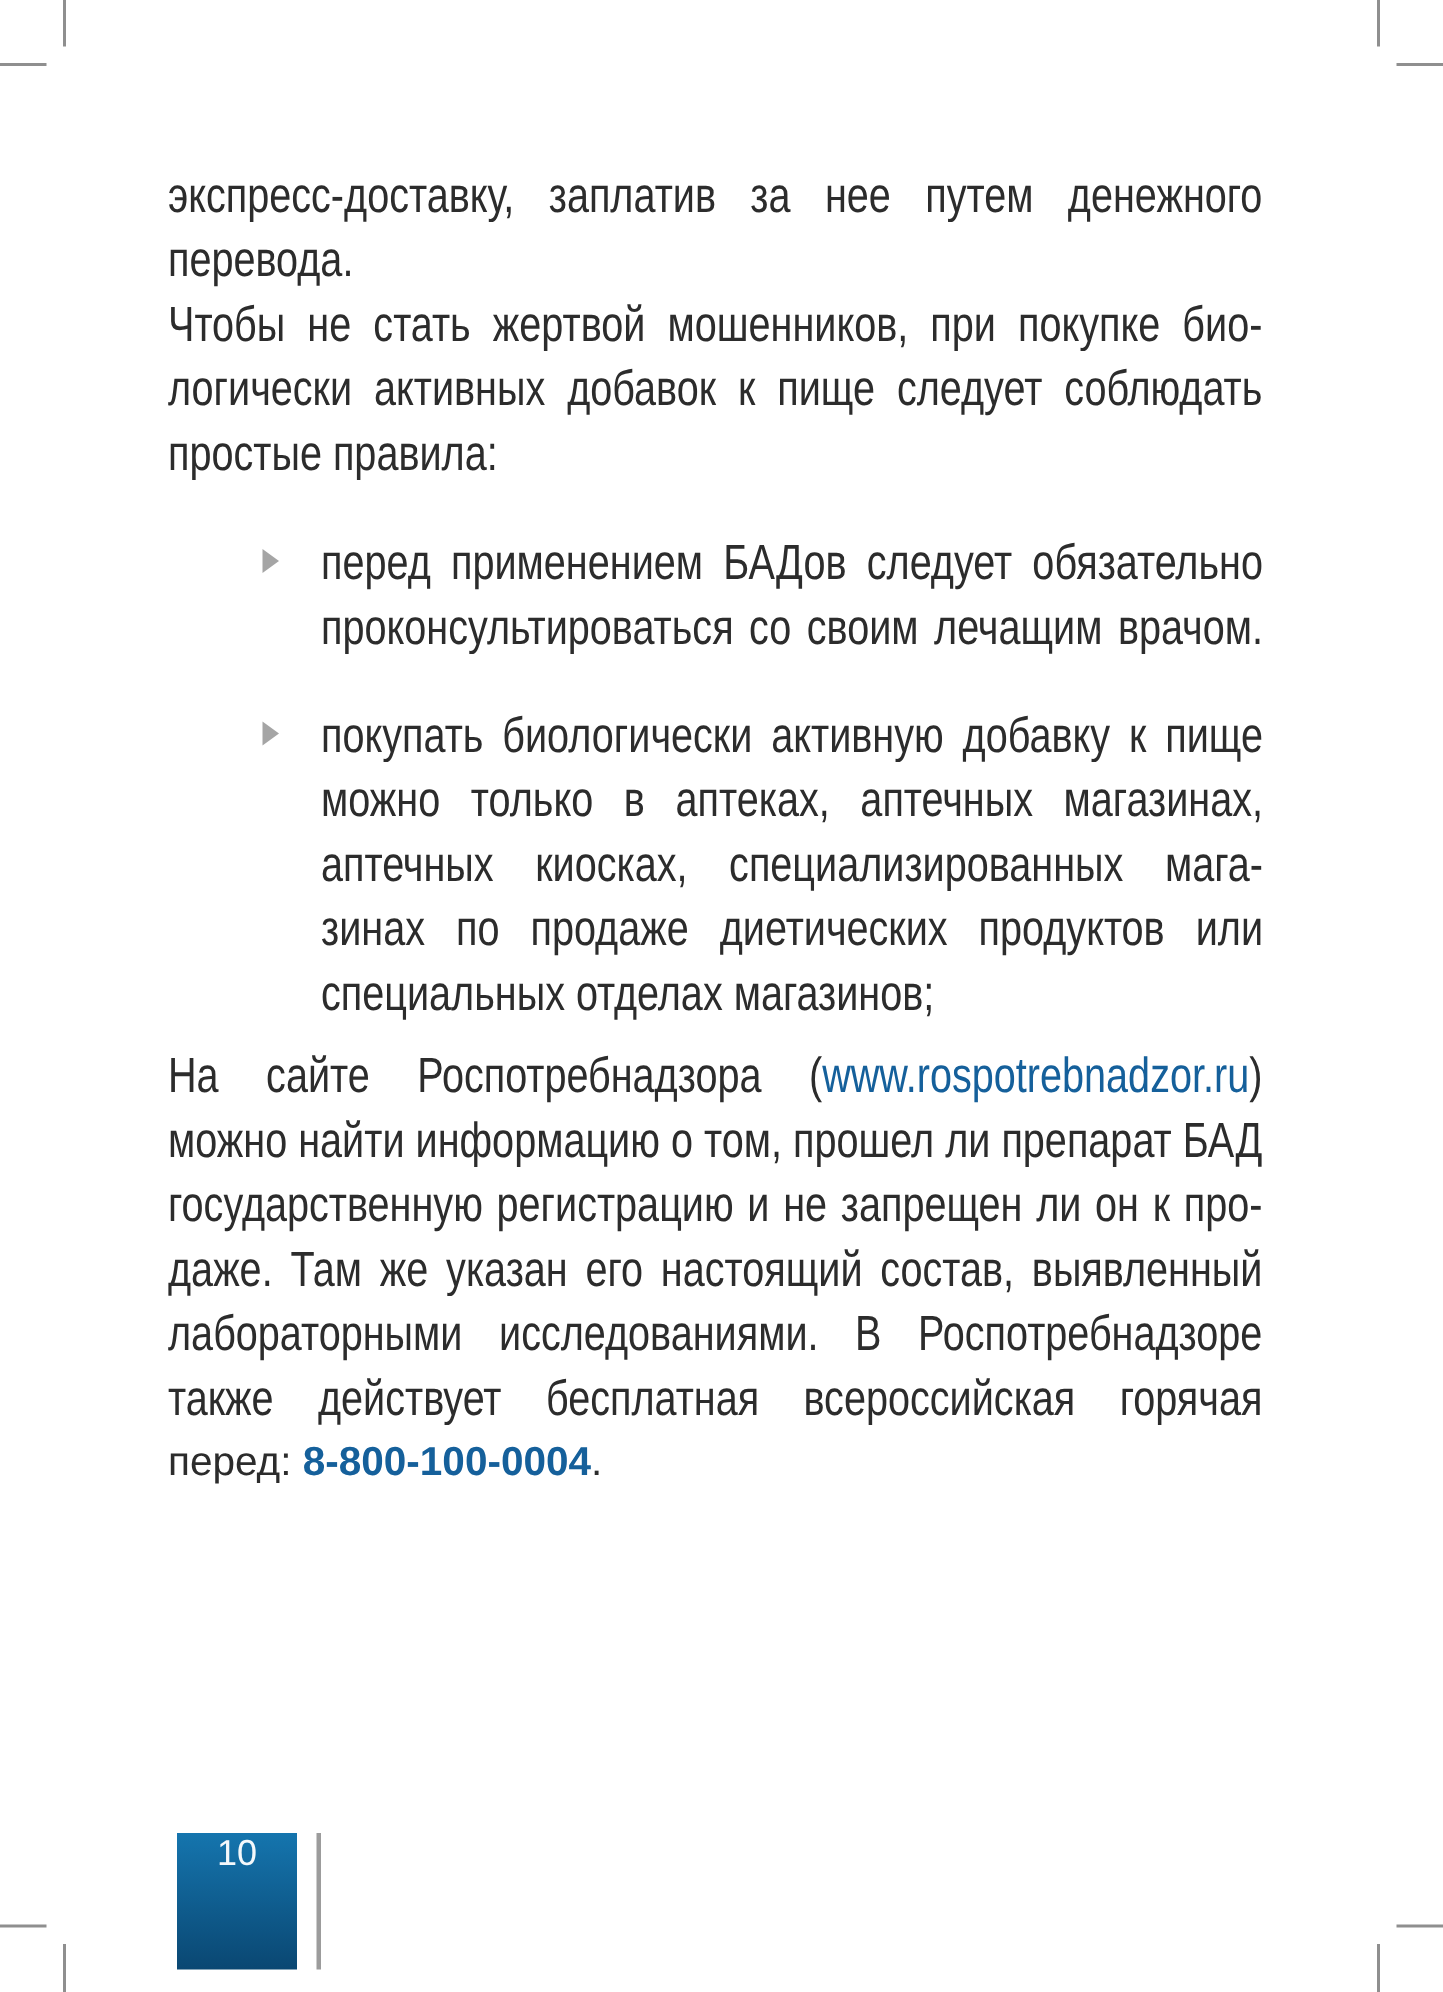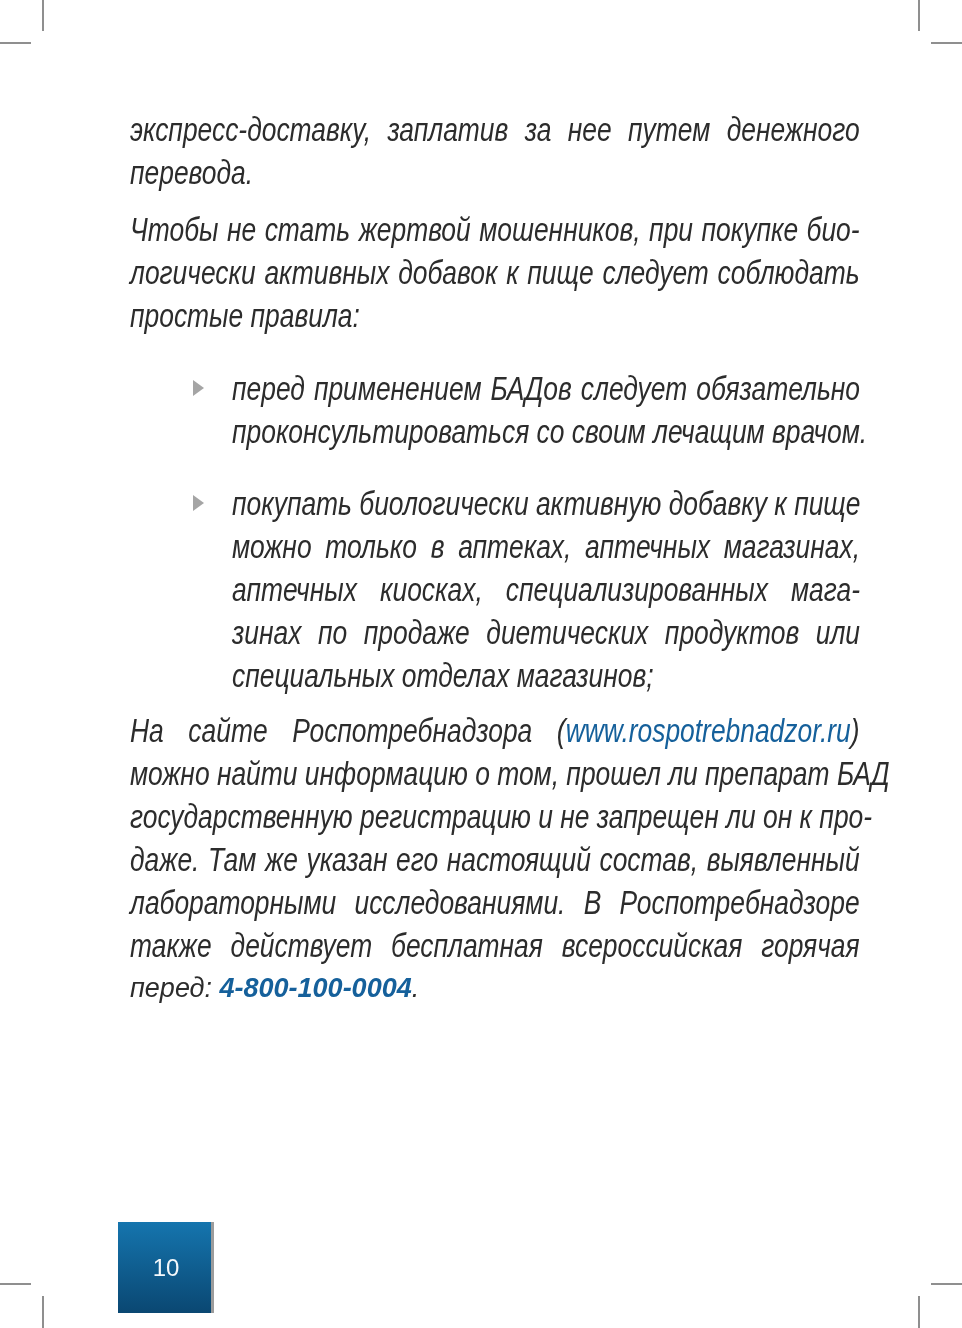--- a/index.html
+++ b/index.html
@@ -17,36 +17,36 @@
   .crop.tl-v { left: 42px;  top: 0;      width: 2px;  height: 31px; }
   .crop.tl-h { left: 0;     top: 42px;   width: 31px; height: 2px;  }
   .crop.tr-v { left: 918px; top: 0;      width: 2px;  height: 31px; }
   .crop.tr-h { left: 931px; top: 42px;   width: 31px; height: 2px;  }
   .crop.bl-h { left: 0;     top: 1283px; width: 31px; height: 2px;  }
   .crop.bl-v { left: 42px;  top: 1296px; width: 2px;  height: 32px; }
   .crop.br-h { left: 931px; top: 1283px; width: 31px; height: 2px;  }
   .crop.br-v { left: 918px; top: 1296px; width: 2px;  height: 32px; }
 
   
-  .content { position: absolute; left: 130px; top: 108px; width: 730px; font-style: italic; }
+  .content { position: absolute; left: 112px; top: 108px; width: 730px; }
 
   .line {
     font-size: 33px;
     line-height: 43px;
     color: #2c2c2c;
     width: 912px;                 
     transform: scaleX(0.8);       
     transform-origin: 0 0;
     white-space: nowrap;
     text-align: justify;
     text-align-last: justify;     
   }
   .line.last { text-align-last: left; }
 
-  .para-2 { margin-top: 14px; }
+  .para-2 { }
   .bullet-list { margin-top: 30px; }
   .bullet-item { position: relative; }
   .bullet-item + .bullet-item { margin-top: 29px; }
   .bullet-text { margin-left: 102px; }
   .bullet-text .line { width: 785px; }   
   .bullet-marker {
     position: absolute;
     left: 63px; top: 13px;
     width: 0; height: 0;
     border-top: 8px solid transparent;
@@ -61,26 +61,25 @@
     line-height: 43px;
     color: #2c2c2c;
     text-align: left;
   }
   .phone { color: #15609b; font-weight: bold; cursor: pointer; }
 
   
   .pagebox {
     position: absolute;
     left: 118px; top: 1222px;
-    width: 96px; height: 91px;
+    width: 80px; height: 91px;
     background: linear-gradient(180deg, #1575ae 0%, #0a4772 100%);
     color: #f4f8fb;
     font-size: 24px;
     display: flex;
-    align-items: center;
     justify-content: center;
     padding-bottom: 0;
     box-sizing: border-box;
   }
   .footer-rule {
     position: absolute;
     left: 211px; top: 1222px;
     width: 3px; height: 91px;
     background: #9c9c9c;
   }
@@ -135,21 +134,21 @@
 
     </div>
 
     <div class="para para-3">
       <div class="line"><span>На сайте Роспотребнадзора (</span><a class="link">www.rospotrebnadzor.ru</a><span>)</span></div>
       <div class="line">можно найти информацию о том, прошел ли препарат БАД</div>
       <div class="line">государственную регистрацию и не запрещен ли он к про-</div>
       <div class="line">даже. Там же указан его настоящий состав, выявленный</div>
       <div class="line">лабораторными исследованиями. В Роспотребнадзоре</div>
       <div class="line">также действует бесплатная всероссийская горячая</div>
-      <div class="line-end"><span>перед: </span><span class="phone">4-800-100-0004</span><span>.</span></div>
+      <div class="line-end"><span>перед: </span><span class="phone">8-800-100-0004</span><span>.</span></div>
     </div>
 
   </div>
 
   <div class="pagebox">
     <span>10</span>
   </div>
   <div class="footer-rule"></div>
 
 </div>

